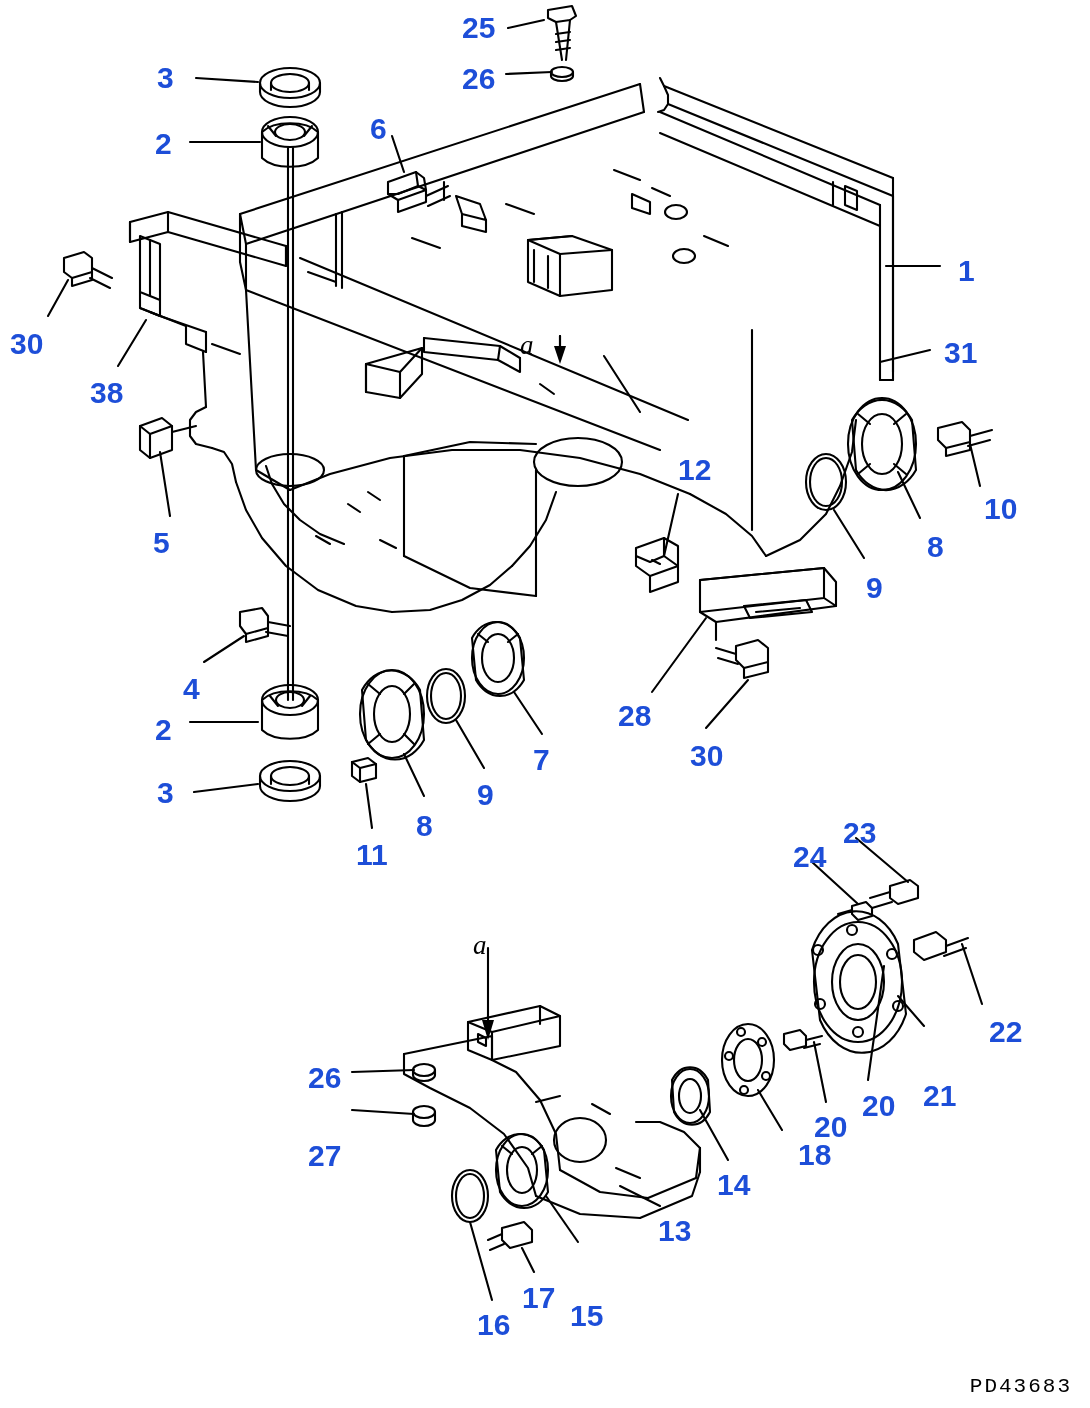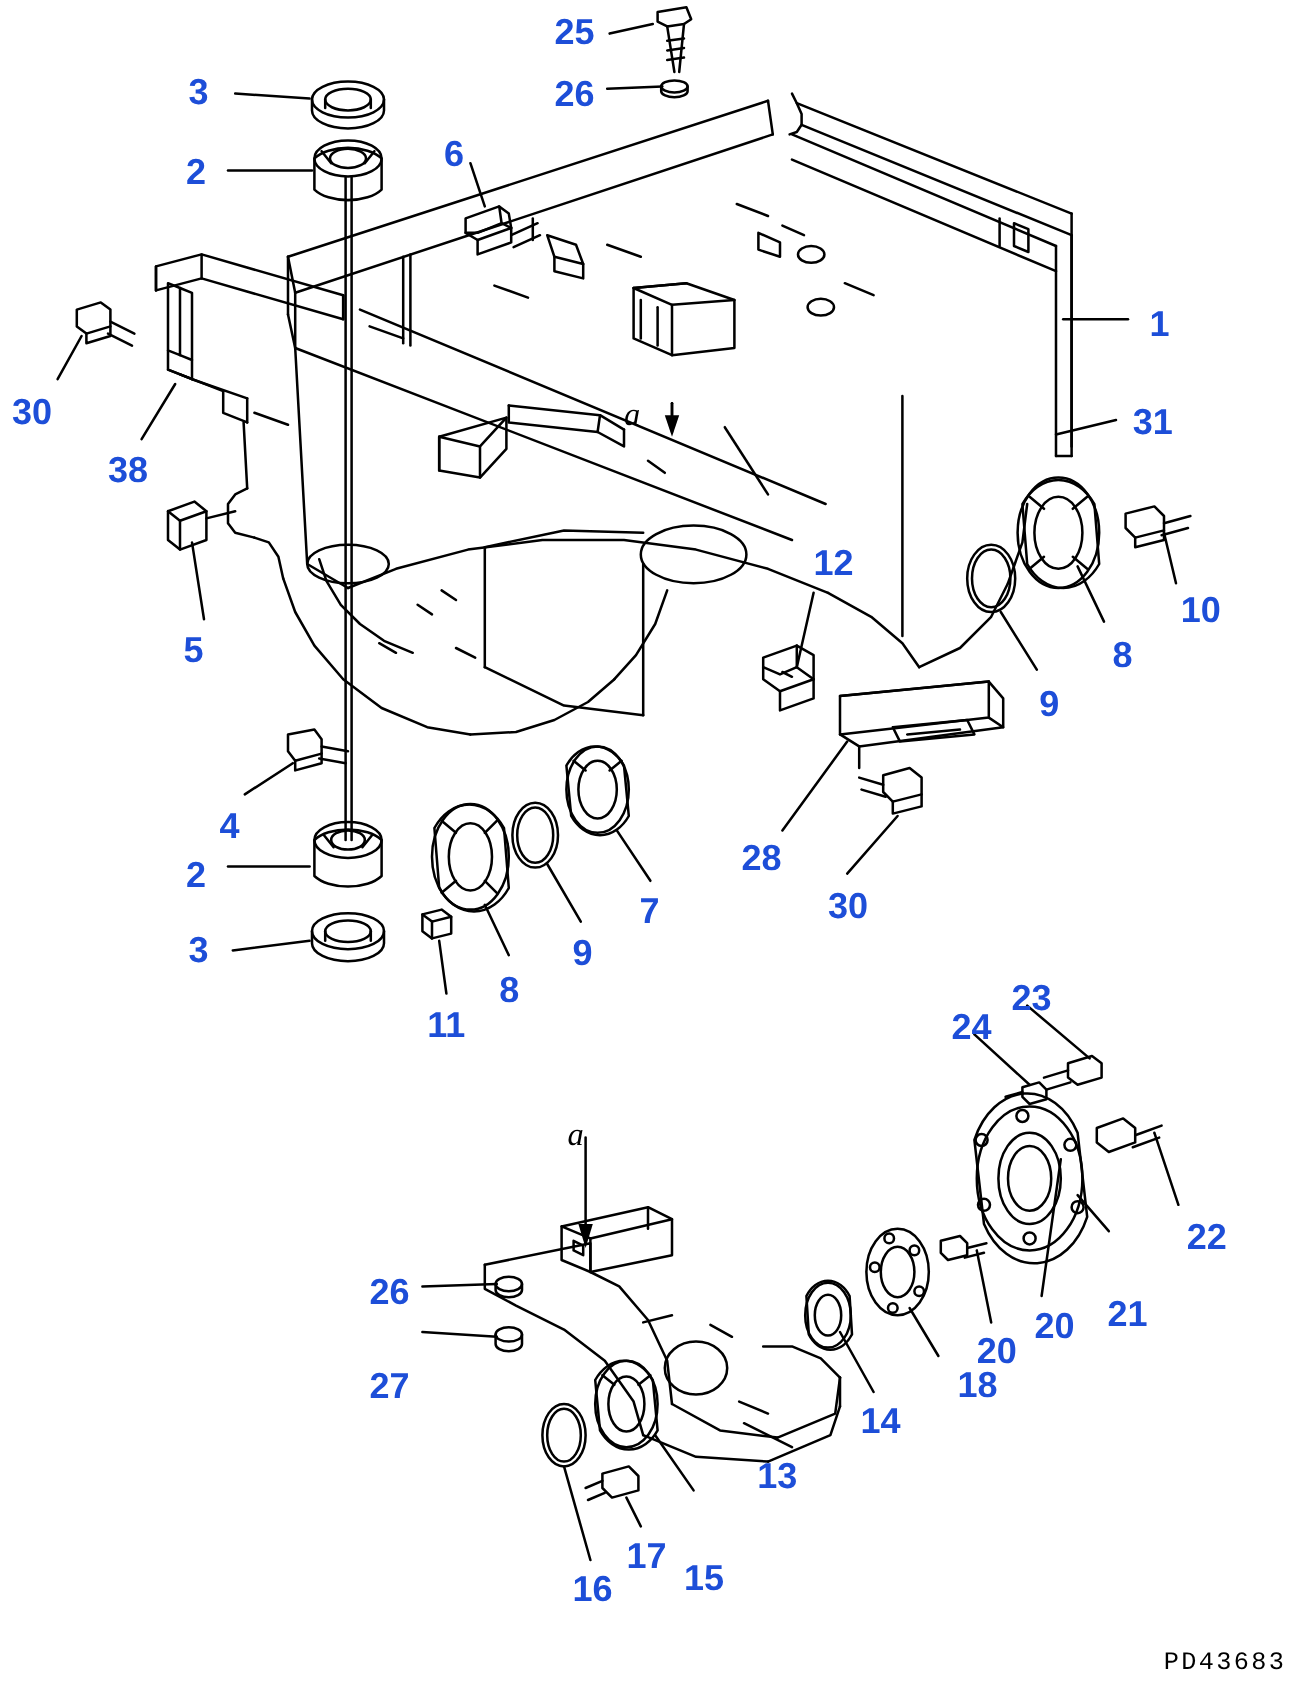--- a/index.html
+++ b/index.html
@@ -458,21 +458,21 @@
   <div class="callout" style="left:618px; top:700px;">28</div>
   <div class="callout" style="left:690px; top:740px;">30</div>
   <div class="callout" style="left:843px; top:817px;">23</div>
   <div class="callout" style="left:793px; top:841px;">24</div>
   <div class="callout" style="left:989px; top:1016px;">22</div>
   <div class="callout" style="left:923px; top:1036px;margin-top:44px;">21</div>
   <div class="callout" style="left:862px; top:1090px;">20</div>
   <div class="callout" style="left:814px; top:1111px;">20</div>
   <div class="callout" style="left:768px; top:1139px;margin-left:30px;">18</div>
   <div class="callout" style="left:717px; top:1169px;">14</div>
-  <div class="callout" style="left:631px; top:1215px;text-align:right;">13</div>
+  <div class="callout" style="left:658px; top:1215px;text-align:right;">13</div>
   <div class="callout" style="left:308px; top:1062px;">26</div>
   <div class="callout" style="left:308px; top:1100px;margin-top:40px;">27</div>
   <div class="callout" style="left:570px; top:1300px;">15</div>
   <div class="callout" style="left:522px; top:1282px;">17</div>
   <div class="callout" style="left:477px; top:1309px;">16</div>
 
   <div id="partcode">PD43683</div>
 </div>
 
 </body></html>

